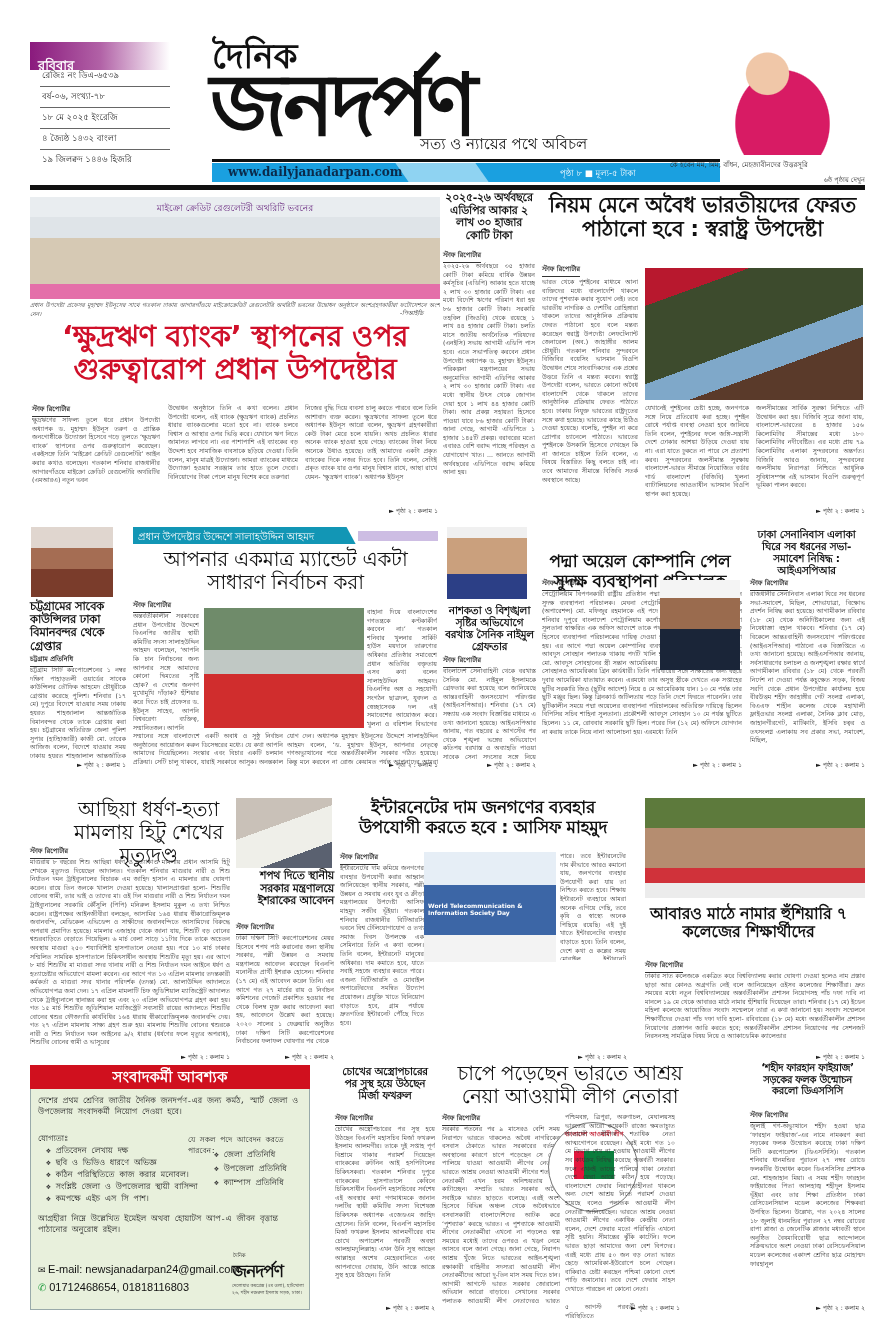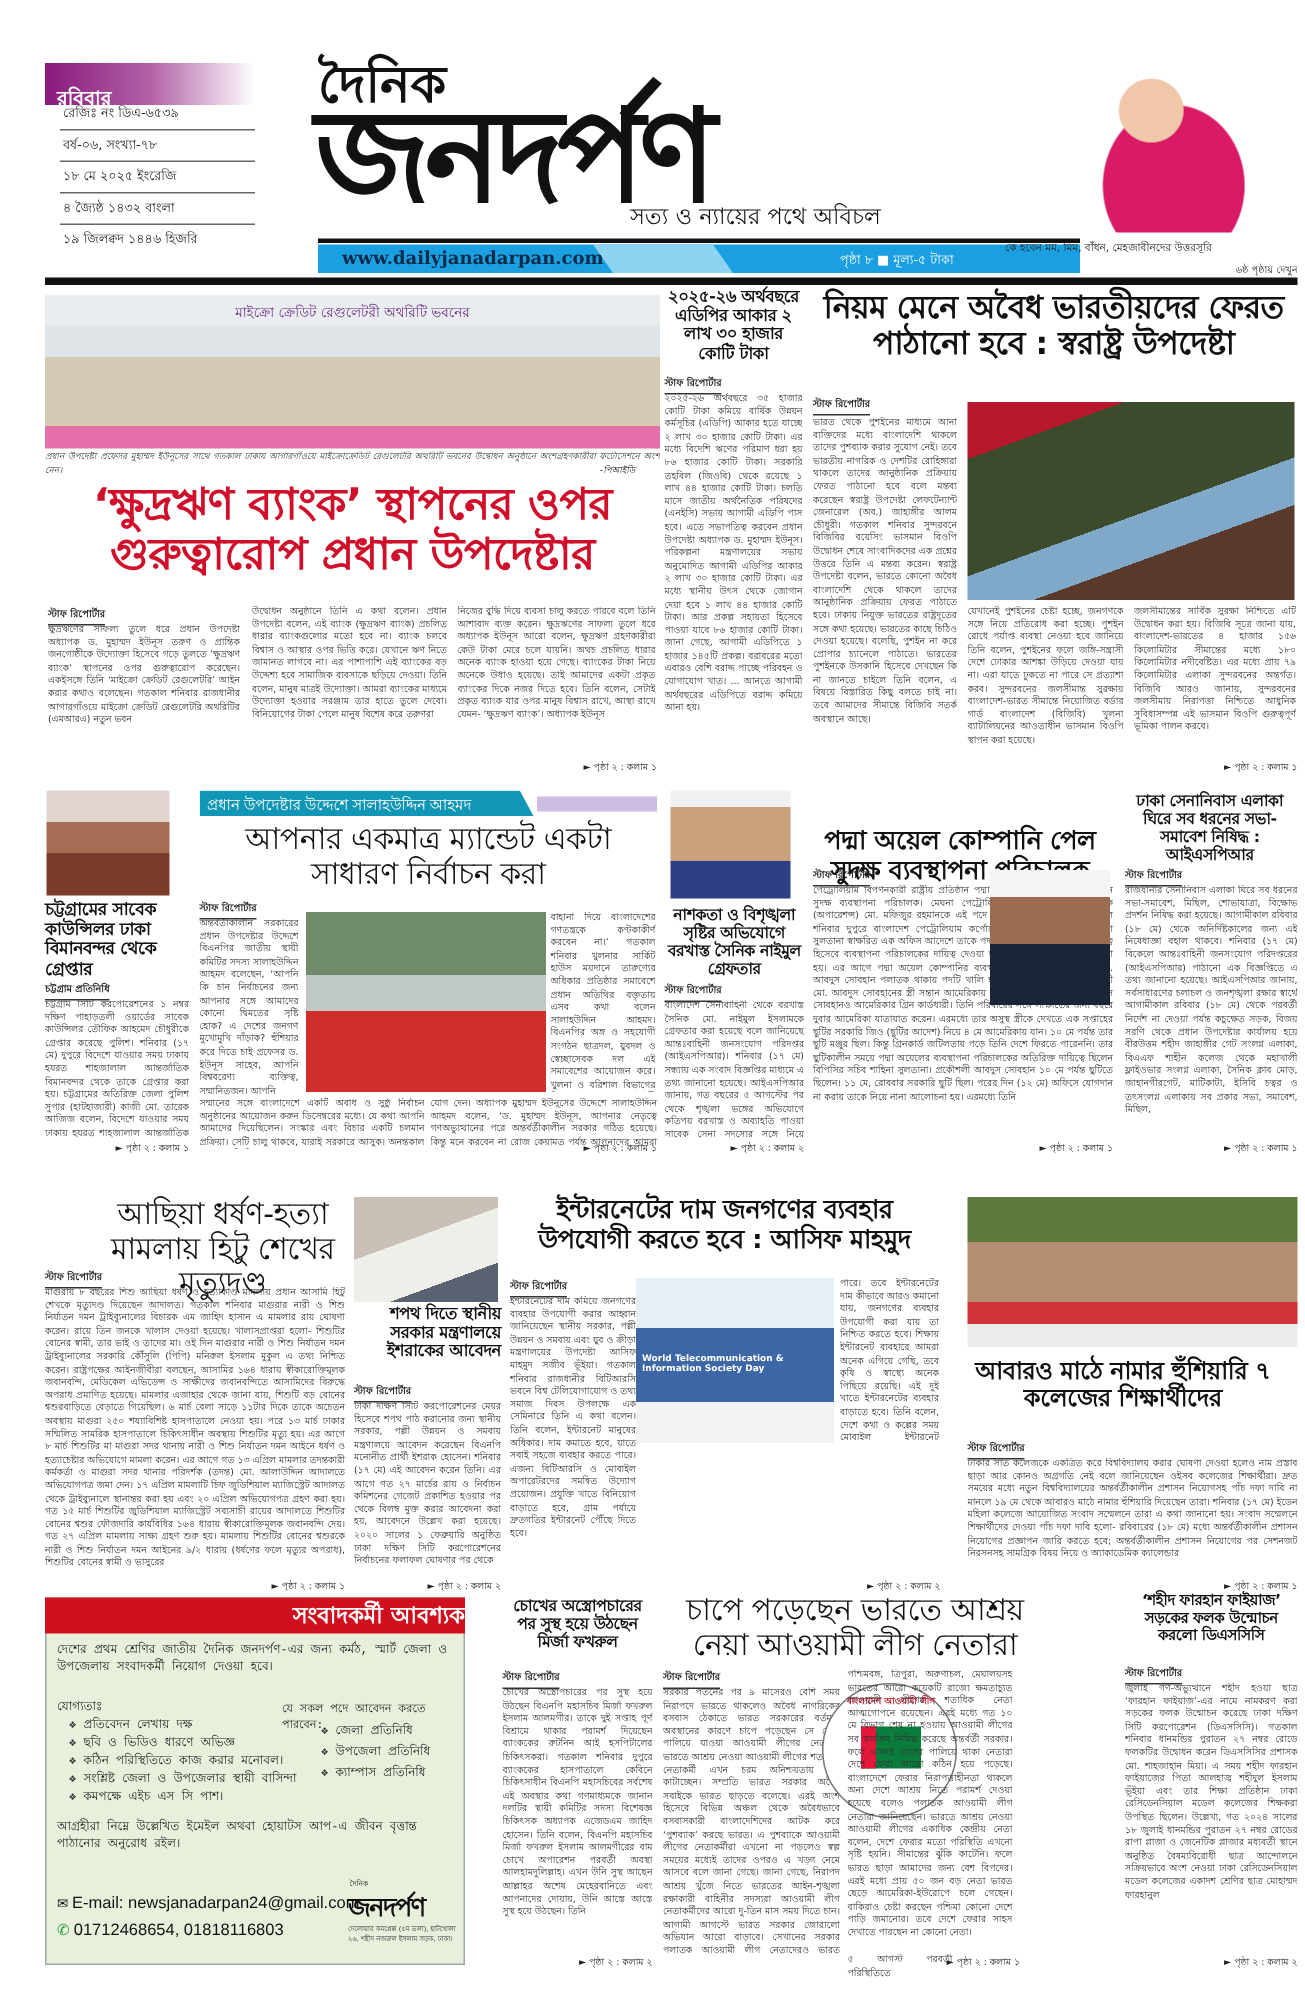--- a/index.html
+++ b/index.html
@@ -25,21 +25,21 @@
   .web-url { left: 228px; top: 165px; font-family: "DejaVu Serif", serif; font-size: 12px; font-weight: bold; color: #0b2a4a; }
   .price { left: 560px; top: 167px; font-family: "DejaVu Sans", sans-serif; font-size: 8.5px; color: #fff; }
   .mast-line { left: 212px; top: 159px; width: 508px; height: 3px; background: #111; }
   .model { left: 700px; top: 30px; width: 150px; height: 125px; background: radial-gradient(ellipse at 45% 35%, #f0c7a8 0 18%, transparent 19%), radial-gradient(ellipse at 55% 75%, #d81b64 0 40%, transparent 41%), #fff; }
   .model-cap { left: 670px; top: 159px; width: 195px; font-family: "DejaVu Sans", sans-serif; font-size: 7px; color: #222; }
   .model-cap2 { left: 670px; top: 175px; width: 195px; font-family: "DejaVu Sans", sans-serif; font-size: 6.5px; color: #222; text-align: right; }
   .top-rule { left: 30px; top: 185px; width: 835px; height: 5px; background: #111; }
 
   
   .ad-box { left: 30px; top: 1065px; width: 280px; height: 245px; background: #e8f0dc; border: 1px solid #9aa; }
-  .ad-head { left: 30px; top: 1065px; width: 280px; height: 24px; background: #d0101e; color: #fff; text-align: right; font-family: "DejaVu Sans", sans-serif; font-weight: bold; font-size: 15px; line-height: 24px; }
+  .ad-head { left: 30px; top: 1065px; width: 280px; height: 24px; background: #d0101e; color: #fff; text-align: center; font-family: "DejaVu Sans", sans-serif; font-weight: bold; font-size: 15px; line-height: 24px; }
   .ad-text { font-family: Liberation Mono, monospace; font-size: 8px; color: #222; line-height: 11px; }
   .bullet::before { content: "\2756  "; color: #333; }
   .contact { font-family: "Liberation Sans", sans-serif; font-size: 11px; color: #111; }
 </style>
 </head>
 <body>
 
 <div class="abs day-badge">রবিবার</div>
 <div class="abs meta-row" style="top:66px">রেজিঃ নং ডিএ-৬৫৩৯</div>
 <div class="abs meta-row" style="top:87px">বর্ষ-০৬, সংখ্যা-৭৮</div>

